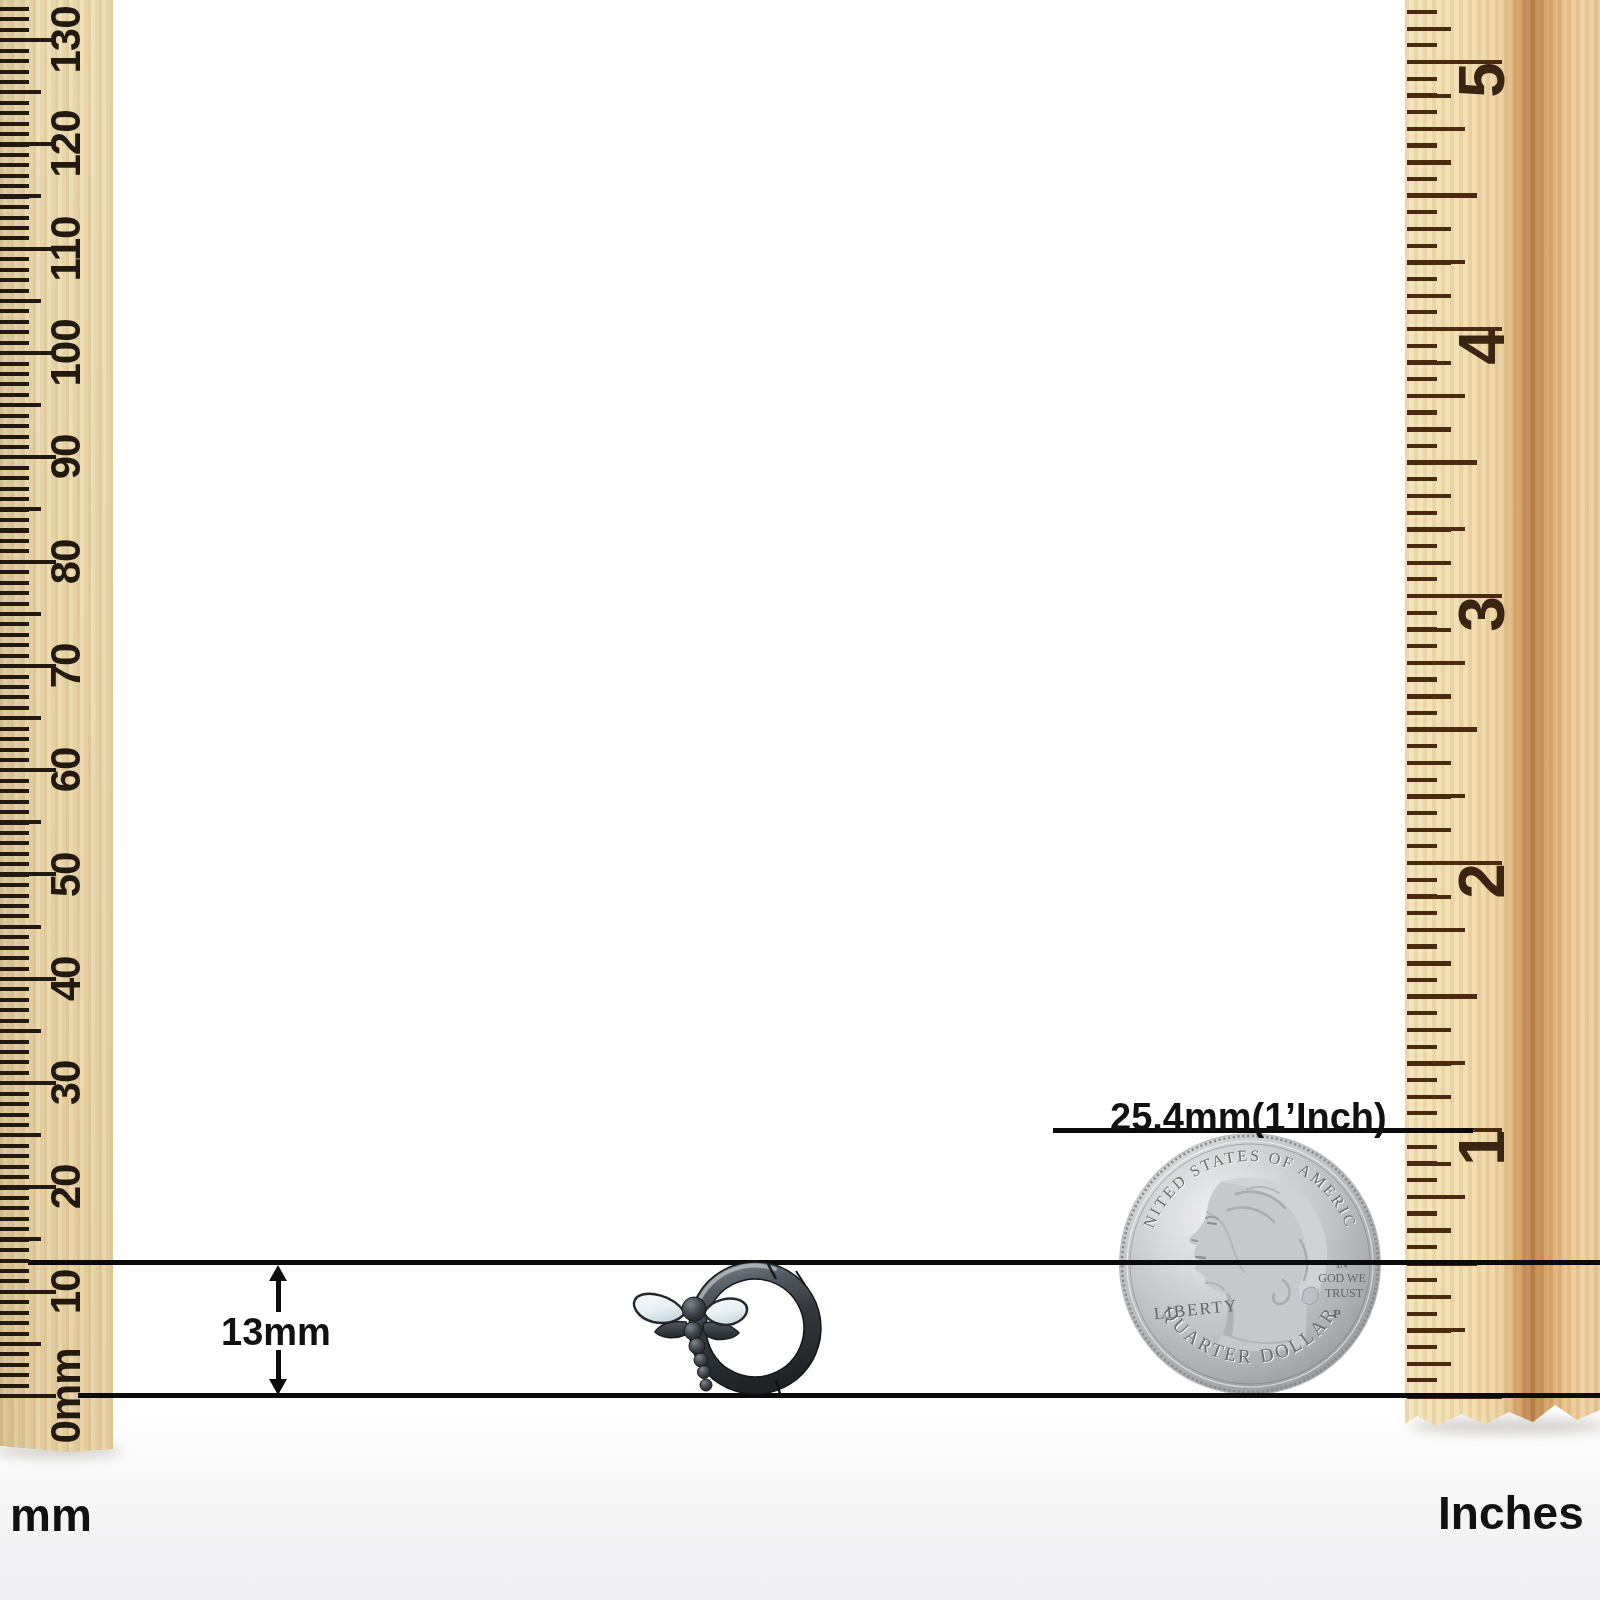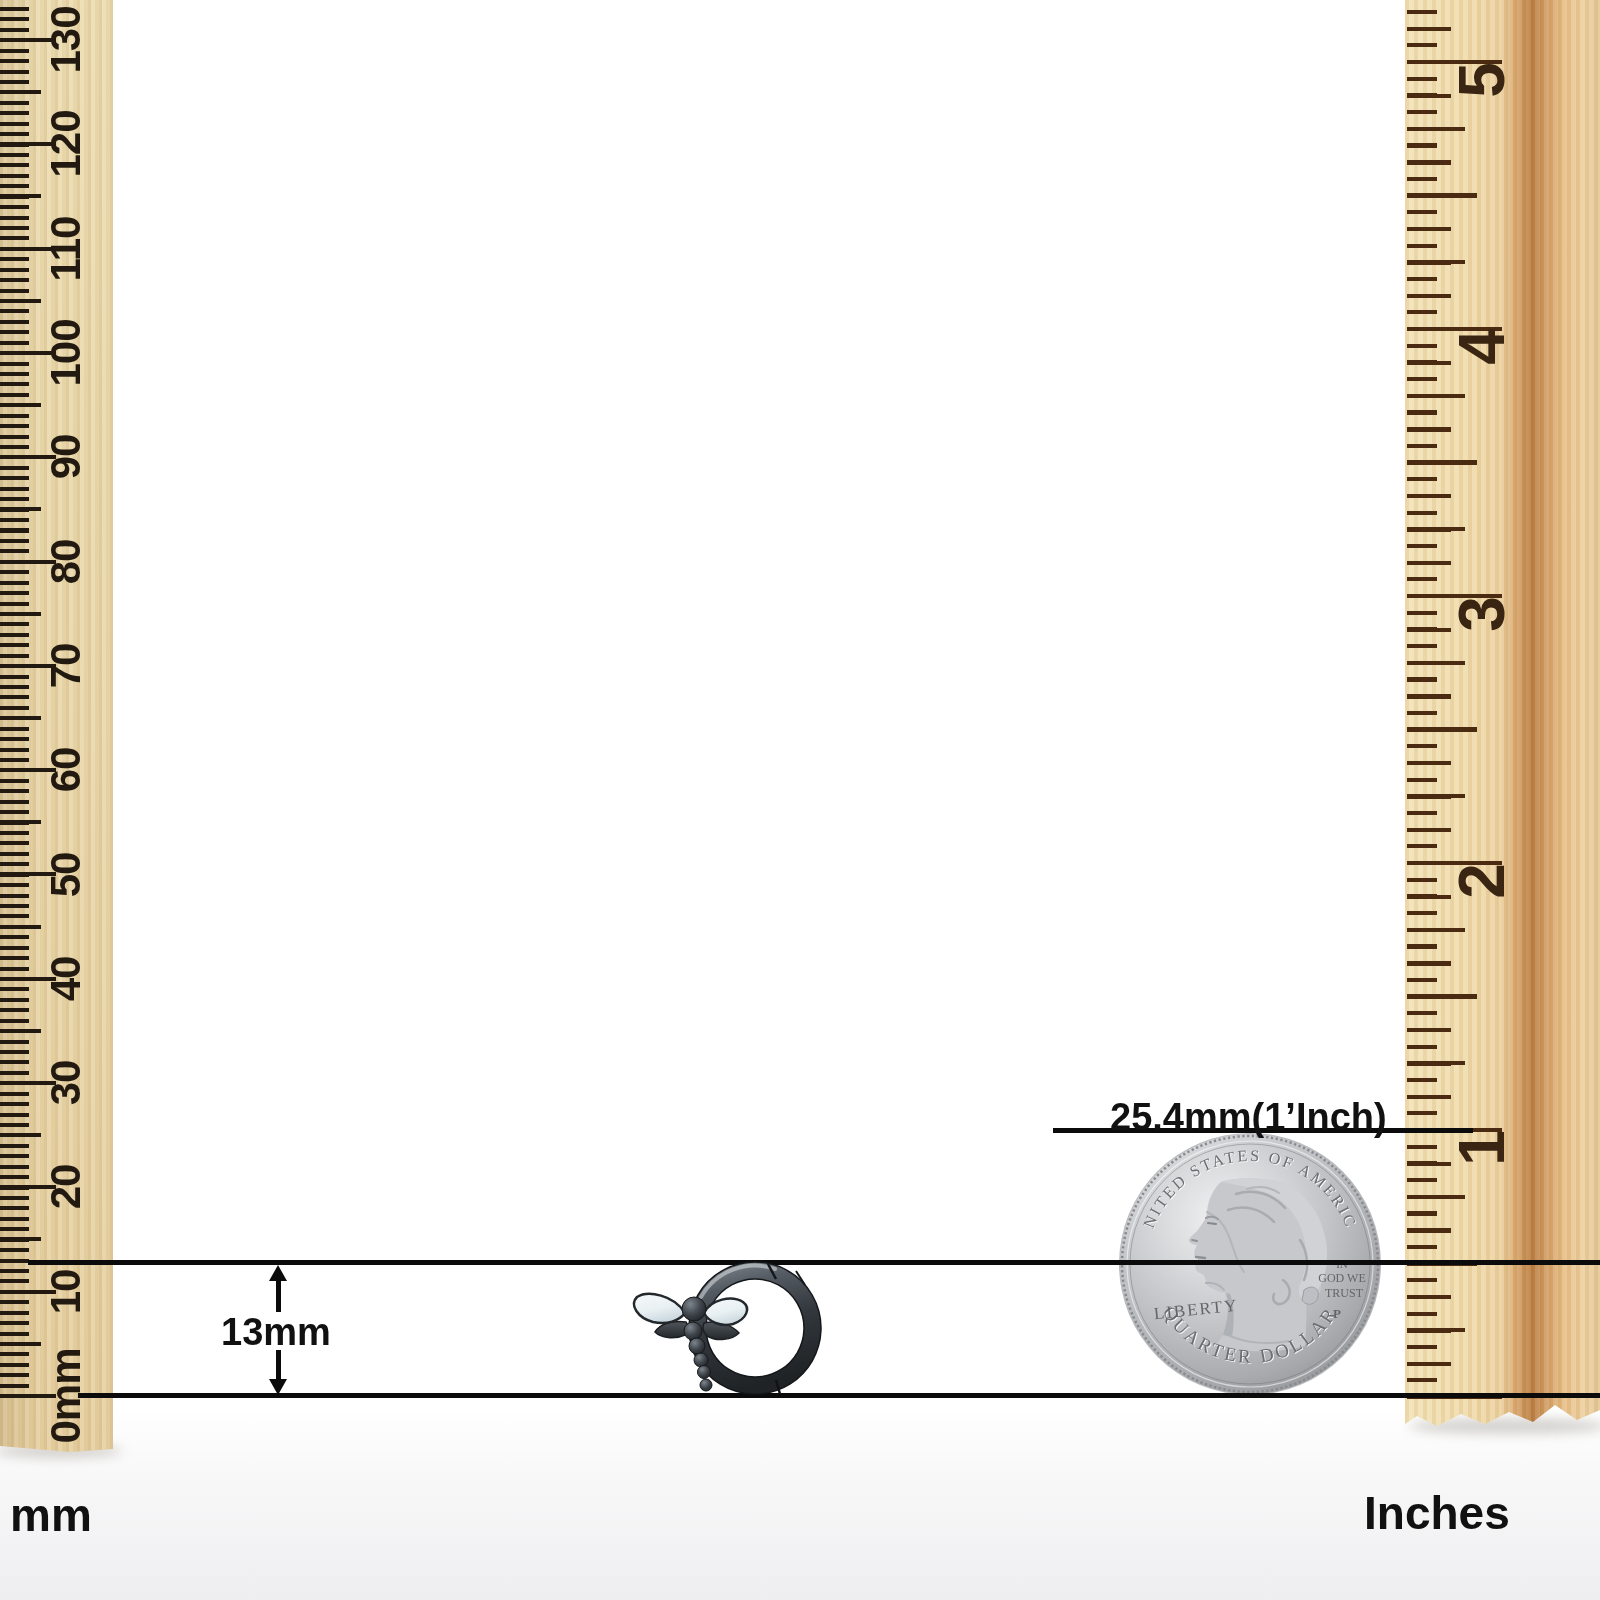--- a/index.html
+++ b/index.html
@@ -53,21 +53,21 @@
   }
   
   .mline{position:absolute;height:5px;background:var(--measure_line);z-index:3;}
   #line-one-inch{left:1053px;top:1128px;width:420px;}
   #line-13mm-top{left:28px;top:1260px;width:1572px;}
   #line-0mm-bottom{left:78px;top:1393px;width:1522px;}
   .big-label{position:absolute;color:var(--text_dark);font-weight:bold;z-index:4;white-space:nowrap;}
   #coin-size-label{left:1110px;top:1084px;font-size:38px;margin-top:12px;}
   #item-height-label{left:221px;top:1311px;font-size:38px;}
   #mm-unit-label{left:10px;top:1488px;font-size:46px;}
-  #inches-unit-label{left:1364px;top:1486px;font-size:46px;}
+  #inches-unit-label{left:1438px;top:1486px;font-size:46px;}
   .arrow-shaft{position:absolute;width:5px;background:var(--measure_line);left:276px;z-index:4;}
   #arrow-up-shaft{top:1280px;height:32px;}
   #arrow-down-shaft{top:1350px;height:30px;}
   .arrow-head{position:absolute;width:0;height:0;left:269px;z-index:4;
     border-left:9px solid transparent;border-right:9px solid transparent;}
   #arrow-up-head{top:1265px;border-bottom:16px solid var(--measure_line);}
   #arrow-down-head{top:1379px;border-top:16px solid var(--measure_line);}
   
   #earring-svg{position:absolute;left:600px;top:1235px;z-index:4;}
   #coin-svg{position:absolute;left:1118px;top:1132px;z-index:2;}

